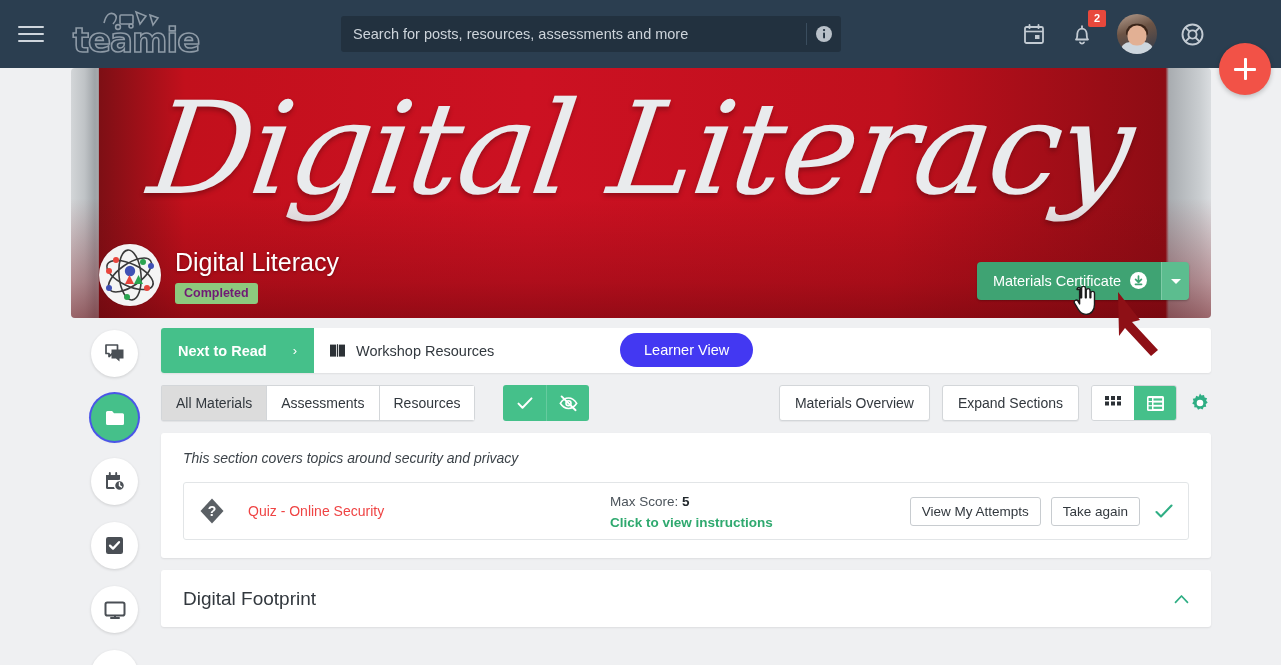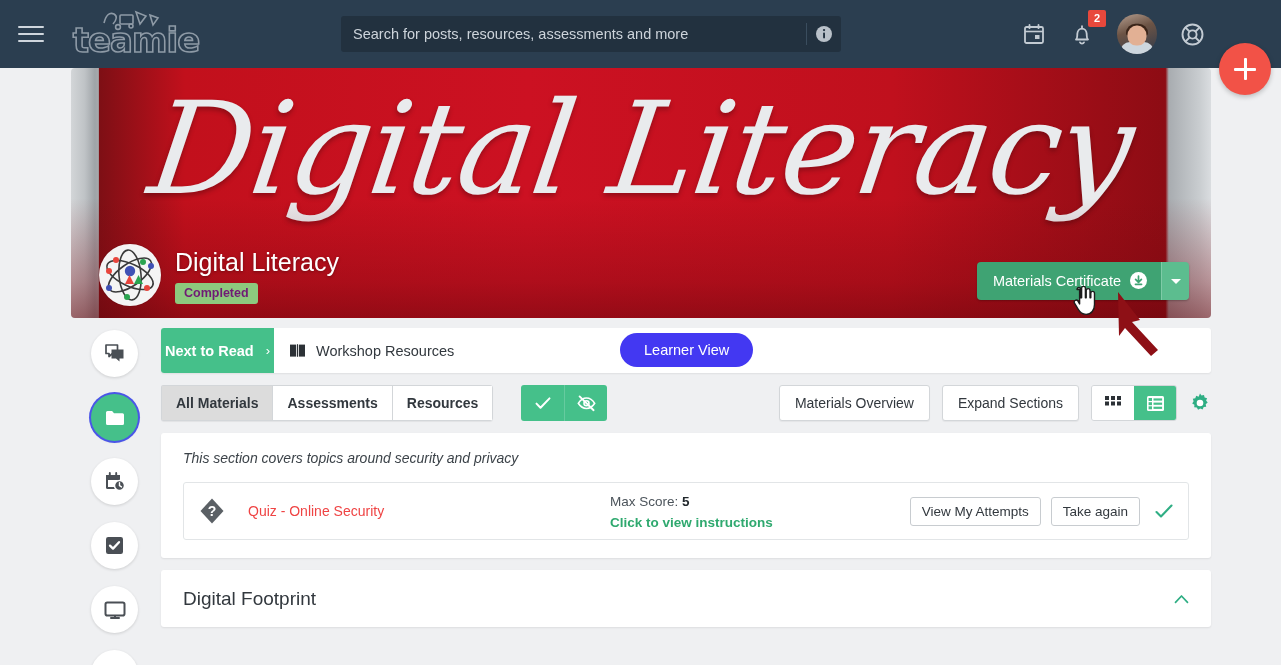--- a/index.html
+++ b/index.html
@@ -214,22 +214,22 @@
   
   .main { position: absolute; left: 161px; top: 328px; width: 1050px; }
   .topbar-card {
     background: #fff; height: 45px; border-radius: 3px;
     display: flex; align-items: center; position: relative;
     box-shadow: 0 1px 2px rgba(0,0,0,.07);
   }
   .next-to-read {
     background: #45c08a; color: #fff;
     font-size: 14.5px; font-weight: 700;
-    height: 45px; display: flex; align-items: center; gap: 12px;
-    padding: 0 4px; border-radius: 3px 0 0 3px; cursor: pointer;
+    height: 45px; display: flex; align-items: center; gap: 26px;
+    padding: 0 17px; border-radius: 3px 0 0 3px; cursor: pointer;
     white-space: nowrap;
   }
   .nt-chev { font-size: 13px; font-weight: 400; }
   .wr-item {
     display: flex; align-items: center; gap: 10px;
     padding-left: 15px; color: #32383e; font-size: 14.5px; cursor: pointer;
   }
   .learner-view {
     position: absolute; left: 459px; top: 5px;
     background: #4338f2; color: #fff;
@@ -241,21 +241,21 @@
     margin-top: 12px; height: 36px;
     display: flex; align-items: center; position: relative;
   }
   .seg {
     display: flex; border-radius: 3px; overflow: hidden;
     box-shadow: 0 1px 1px rgba(0,0,0,.06);
   }
   .seg button {
     background: #fff; border: 1px solid #d3d6d9; border-right: 0;
     font-size: 14px; color: #32383e; padding: 8px 14px; cursor: pointer;
-    font-family: "Liberation Sans", sans-serif; height: 36px; font-weight: bold;
+    font-family: "Liberation Sans", sans-serif; height: 36px;
   }
   .seg button:last-child { border-right: 1px solid #d3d6d9; }
   .seg button.on { background: #dcdcdc; }
   .green-seg {
     margin-left: 28px; display: flex; border-radius: 3px; overflow: hidden;
     background: #45c08a;
   }
   .green-seg div {
     width: 43px; height: 36px; display: flex; align-items: center;
     justify-content: center; cursor: pointer;

